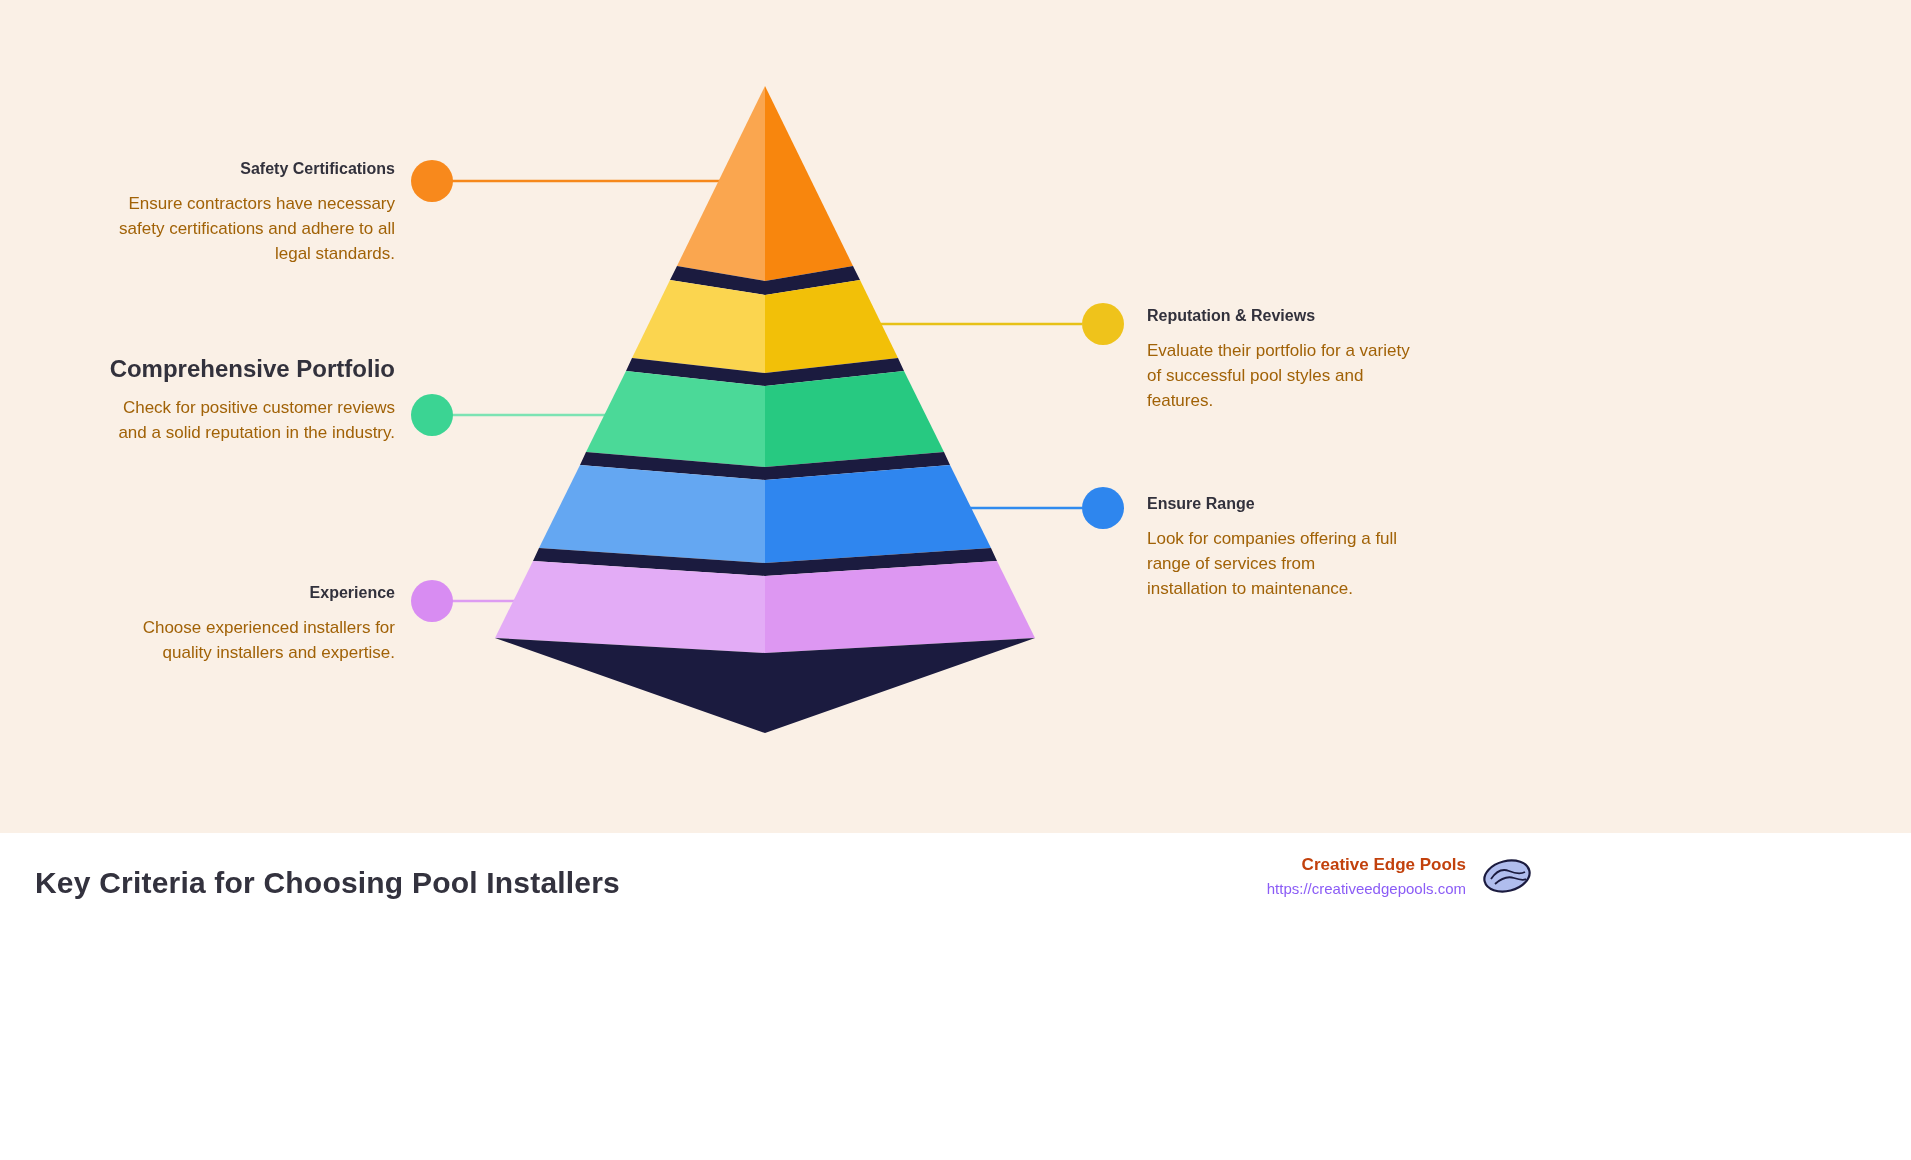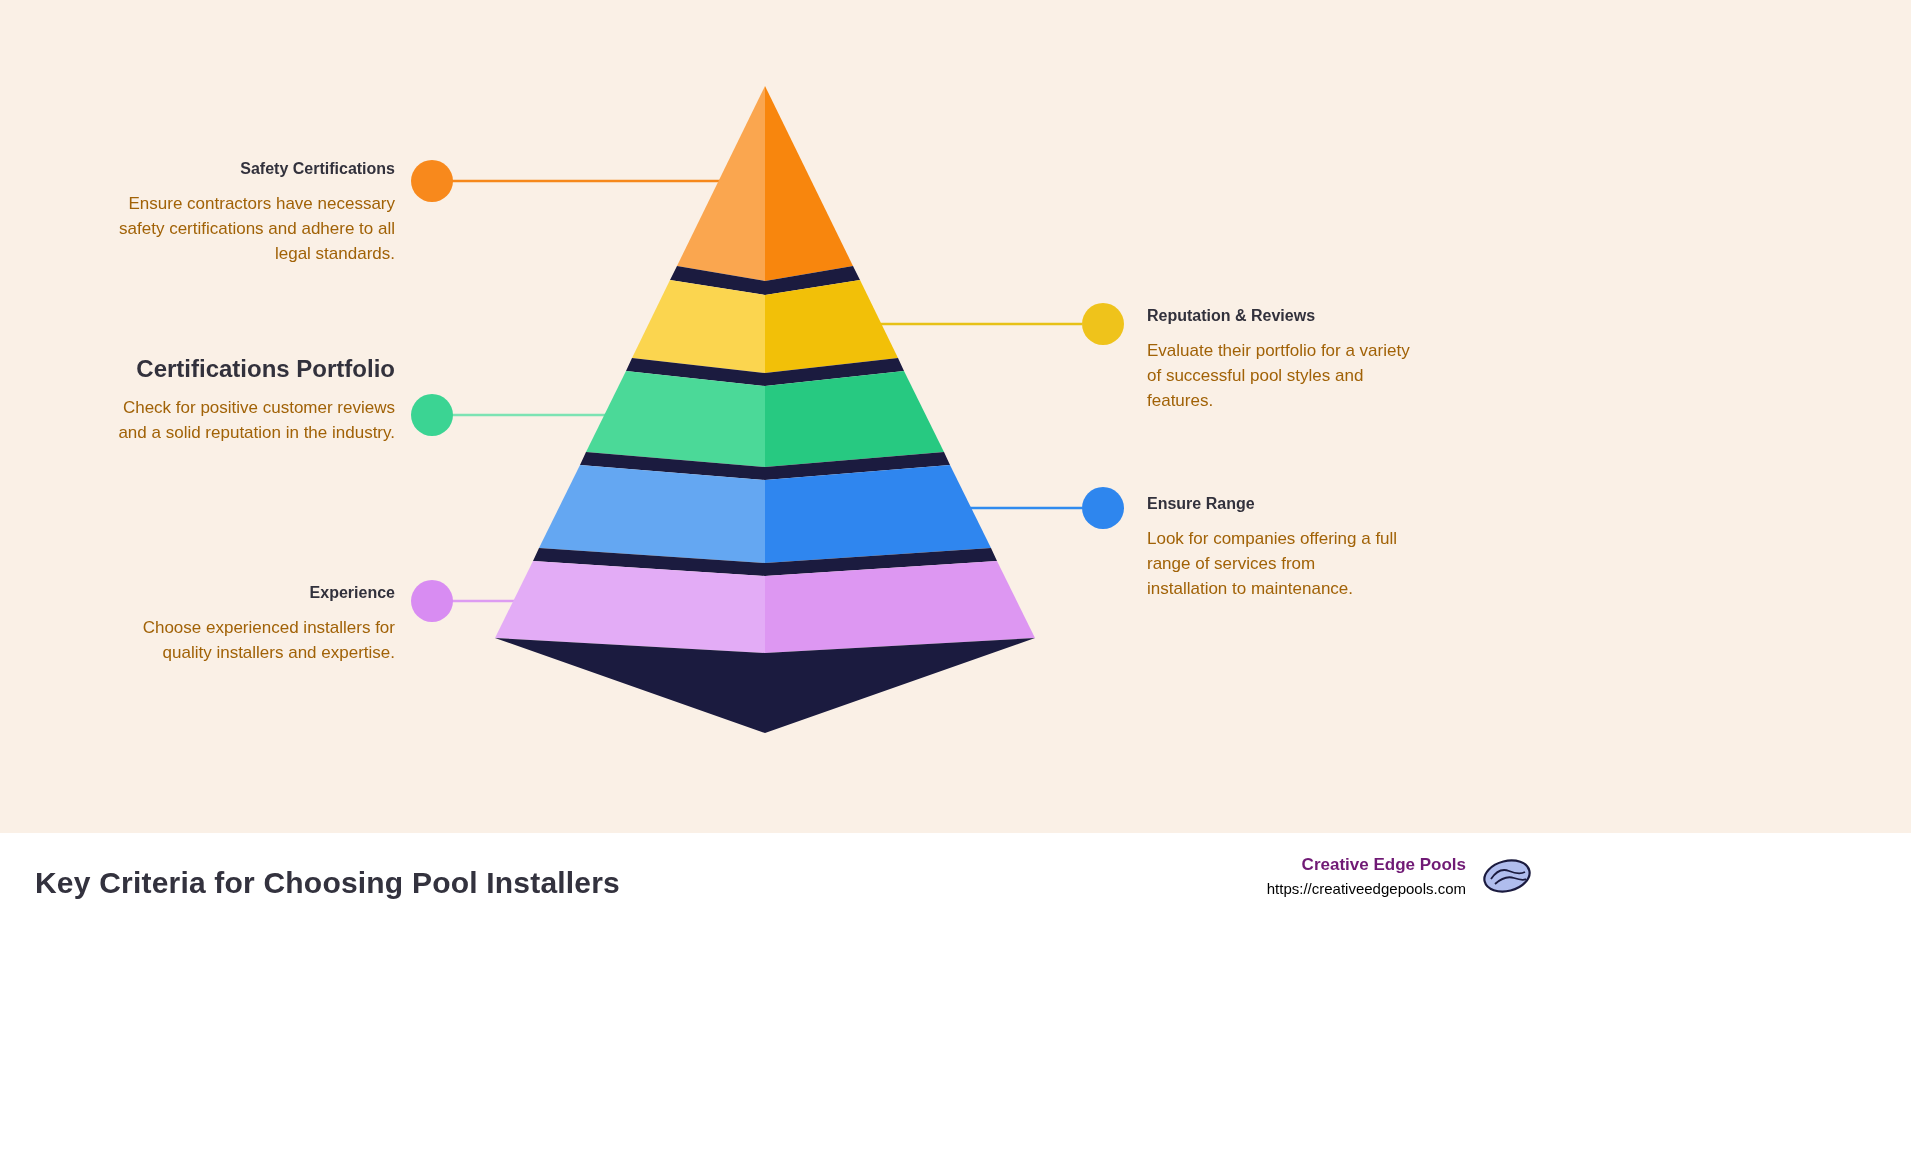--- a/index.html
+++ b/index.html
@@ -27,22 +27,22 @@
   }
   .footer-title{
     position:absolute;left:35px;top:33px;
     font-size:30px;font-weight:700;color:#33323E;letter-spacing:.2px;text-align:right;
   }
   .brand{
     position:absolute;right:378px;top:22px;
     display:flex;align-items:center;gap:15px;
   }
   .brand-text{text-align:right;}
-  .brand-name{font-size:17px;font-weight:700;color:#701a75;}
-  .brand-url{font-size:15px;color:#000000;margin-top:5px;}
+  .brand-name{font-size:17px;font-weight:700;color:#c2410c;}
+  .brand-url{font-size:15px;color:#8b5cf6;margin-top:5px;}
 </style>
 </head>
 <body>
 
 <div class="stage">
 
   <svg class="art" width="1911" height="1160" viewBox="0 0 1911 1160">
 
     <line x1="452" y1="181" x2="722" y2="181" stroke-width="2.5" stroke="#F6881B"></line>
     <line x1="878" y1="324" x2="1082" y2="324" stroke-width="2.5" stroke="#E7C117"></line>
@@ -81,21 +81,21 @@
     <div class="co-title">Safety Certifications</div>
     <div class="co-desc">Ensure contractors have necessary safety certifications and adhere to all legal standards.</div>
   </div>
 
   <div class="callout right c2">
     <div class="co-title">Reputation &amp; Reviews</div>
     <div class="co-desc">Evaluate their portfolio for a variety of successful pool styles and features.</div>
   </div>
 
   <div class="callout left c3">
-    <div class="co-title big">Certifications Portfolio</div>
+    <div class="co-title big">Comprehensive Portfolio</div>
     <div class="co-desc">Check for positive customer reviews and a solid reputation in the industry.</div>
   </div>
 
   <div class="callout right c4">
     <div class="co-title">Ensure Range</div>
     <div class="co-desc">Look for companies offering a full range of services from installation to maintenance.</div>
   </div>
 
   <div class="callout left c5">
     <div class="co-title">Experience</div>

